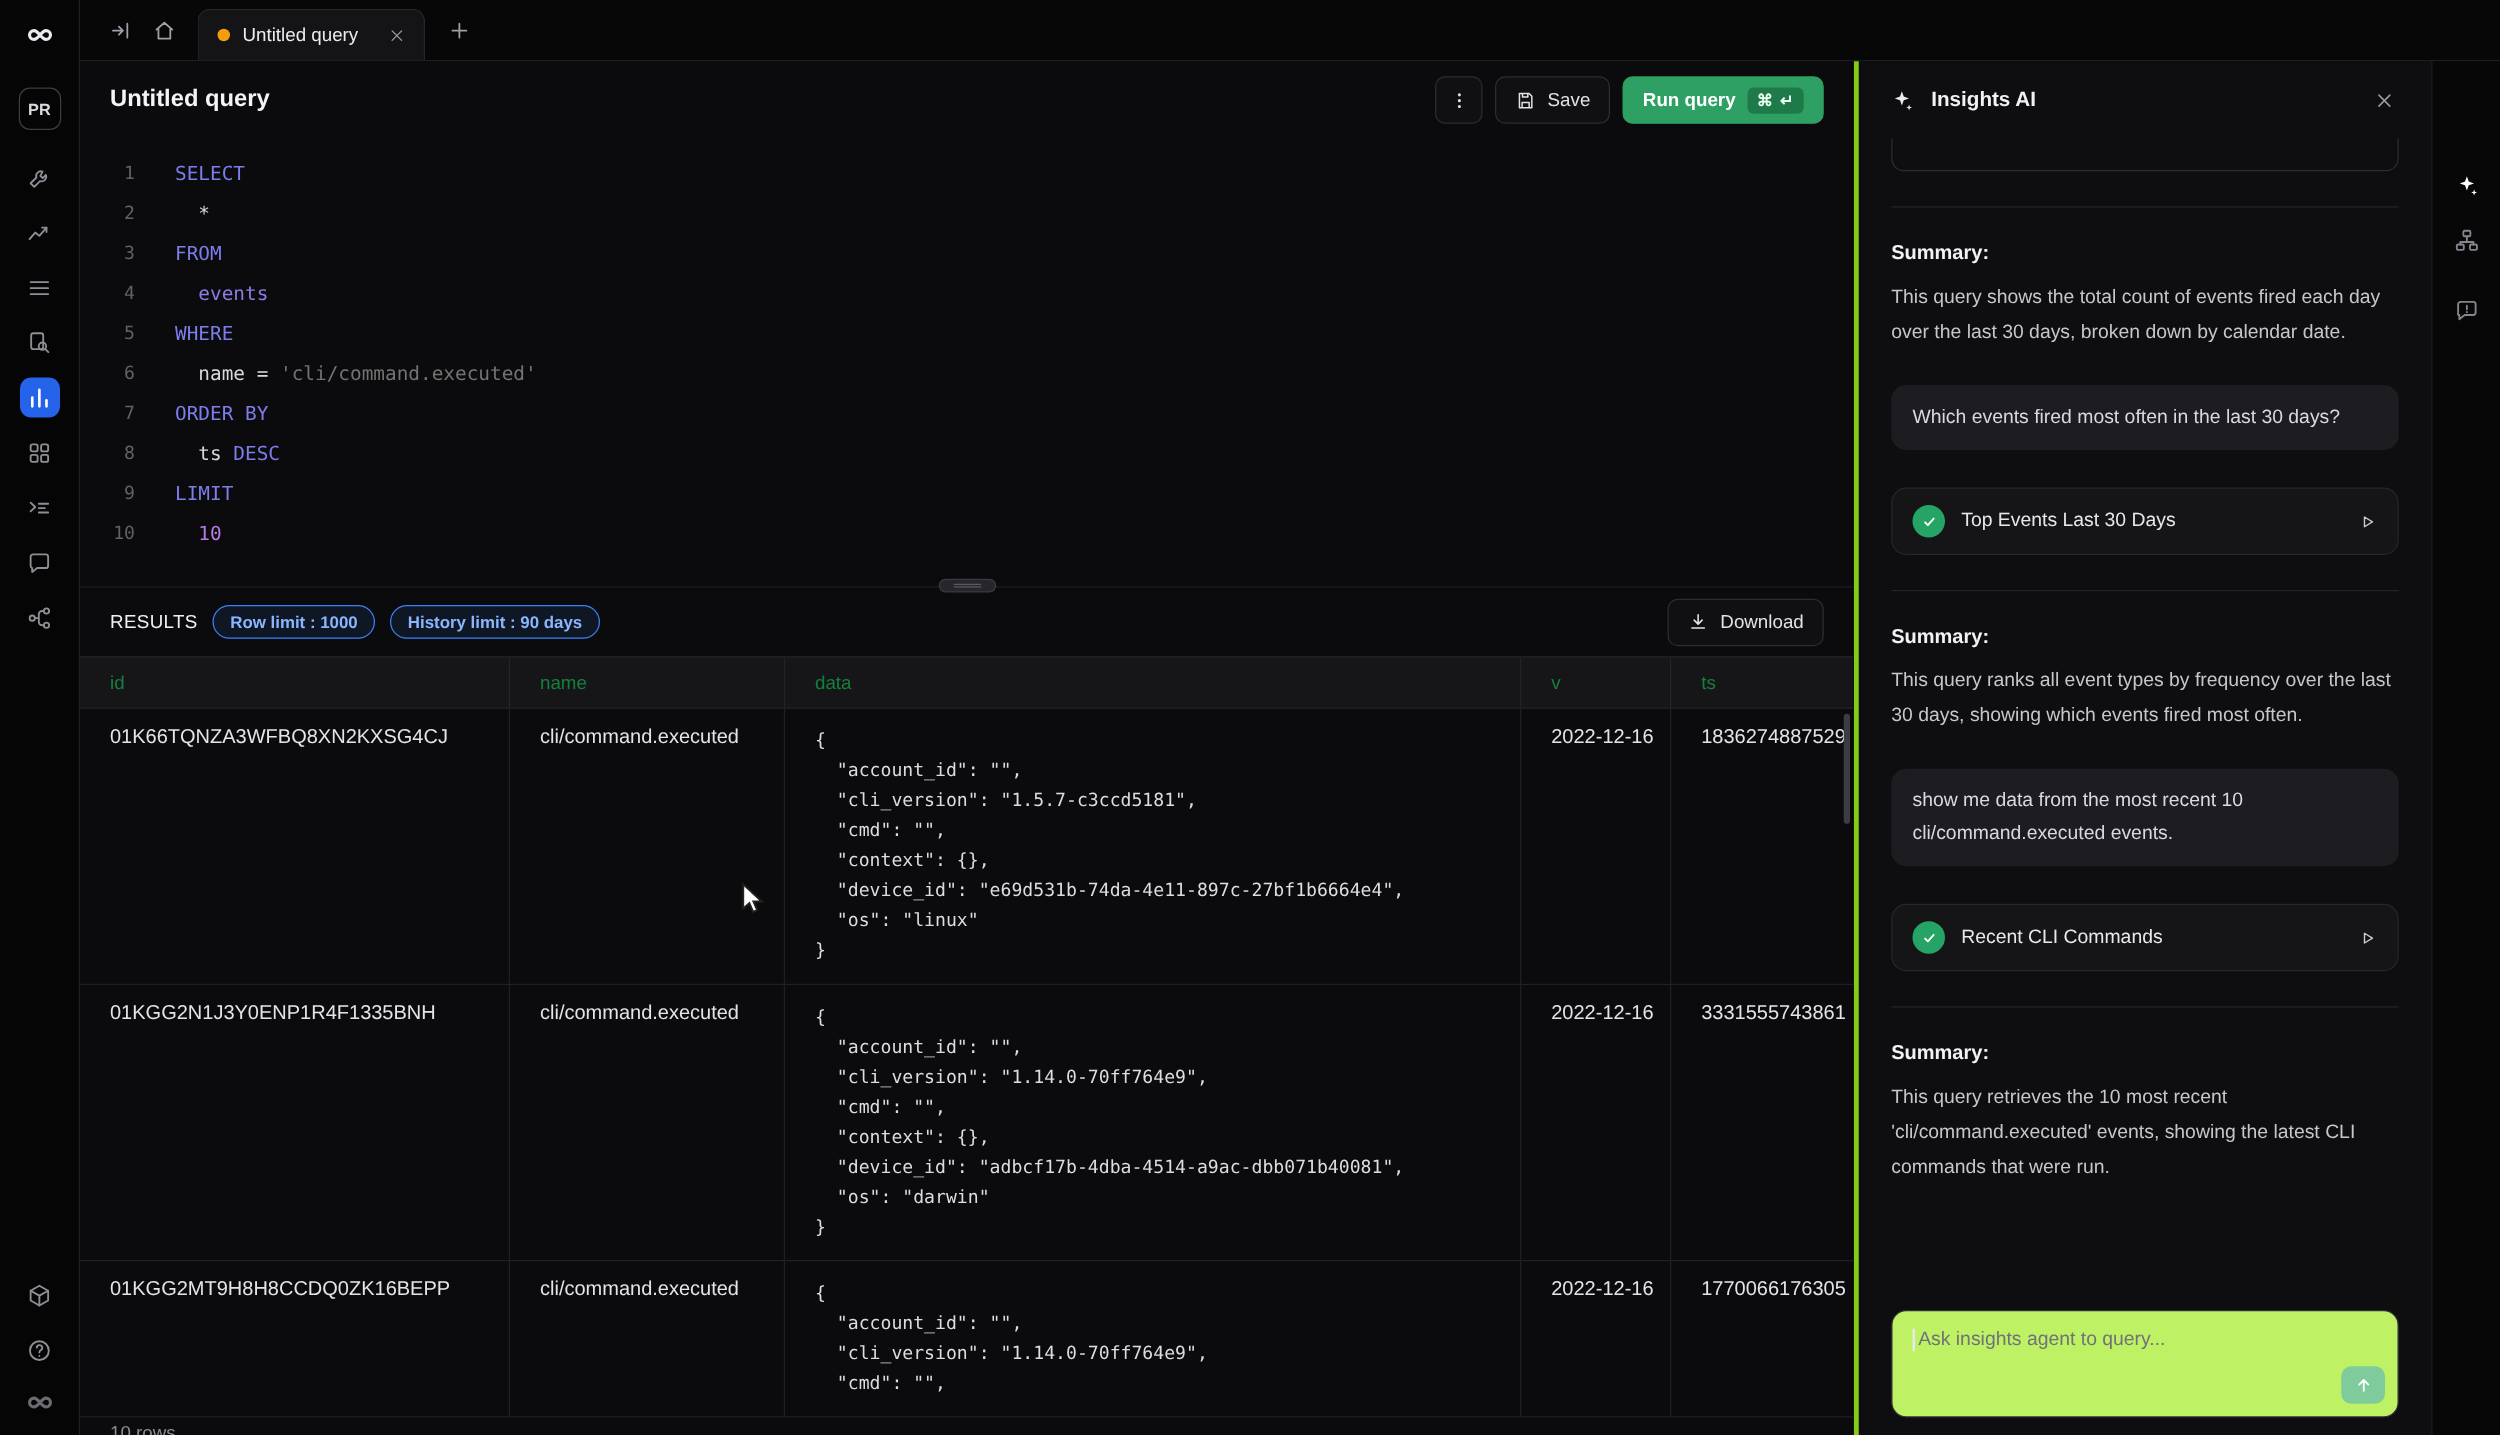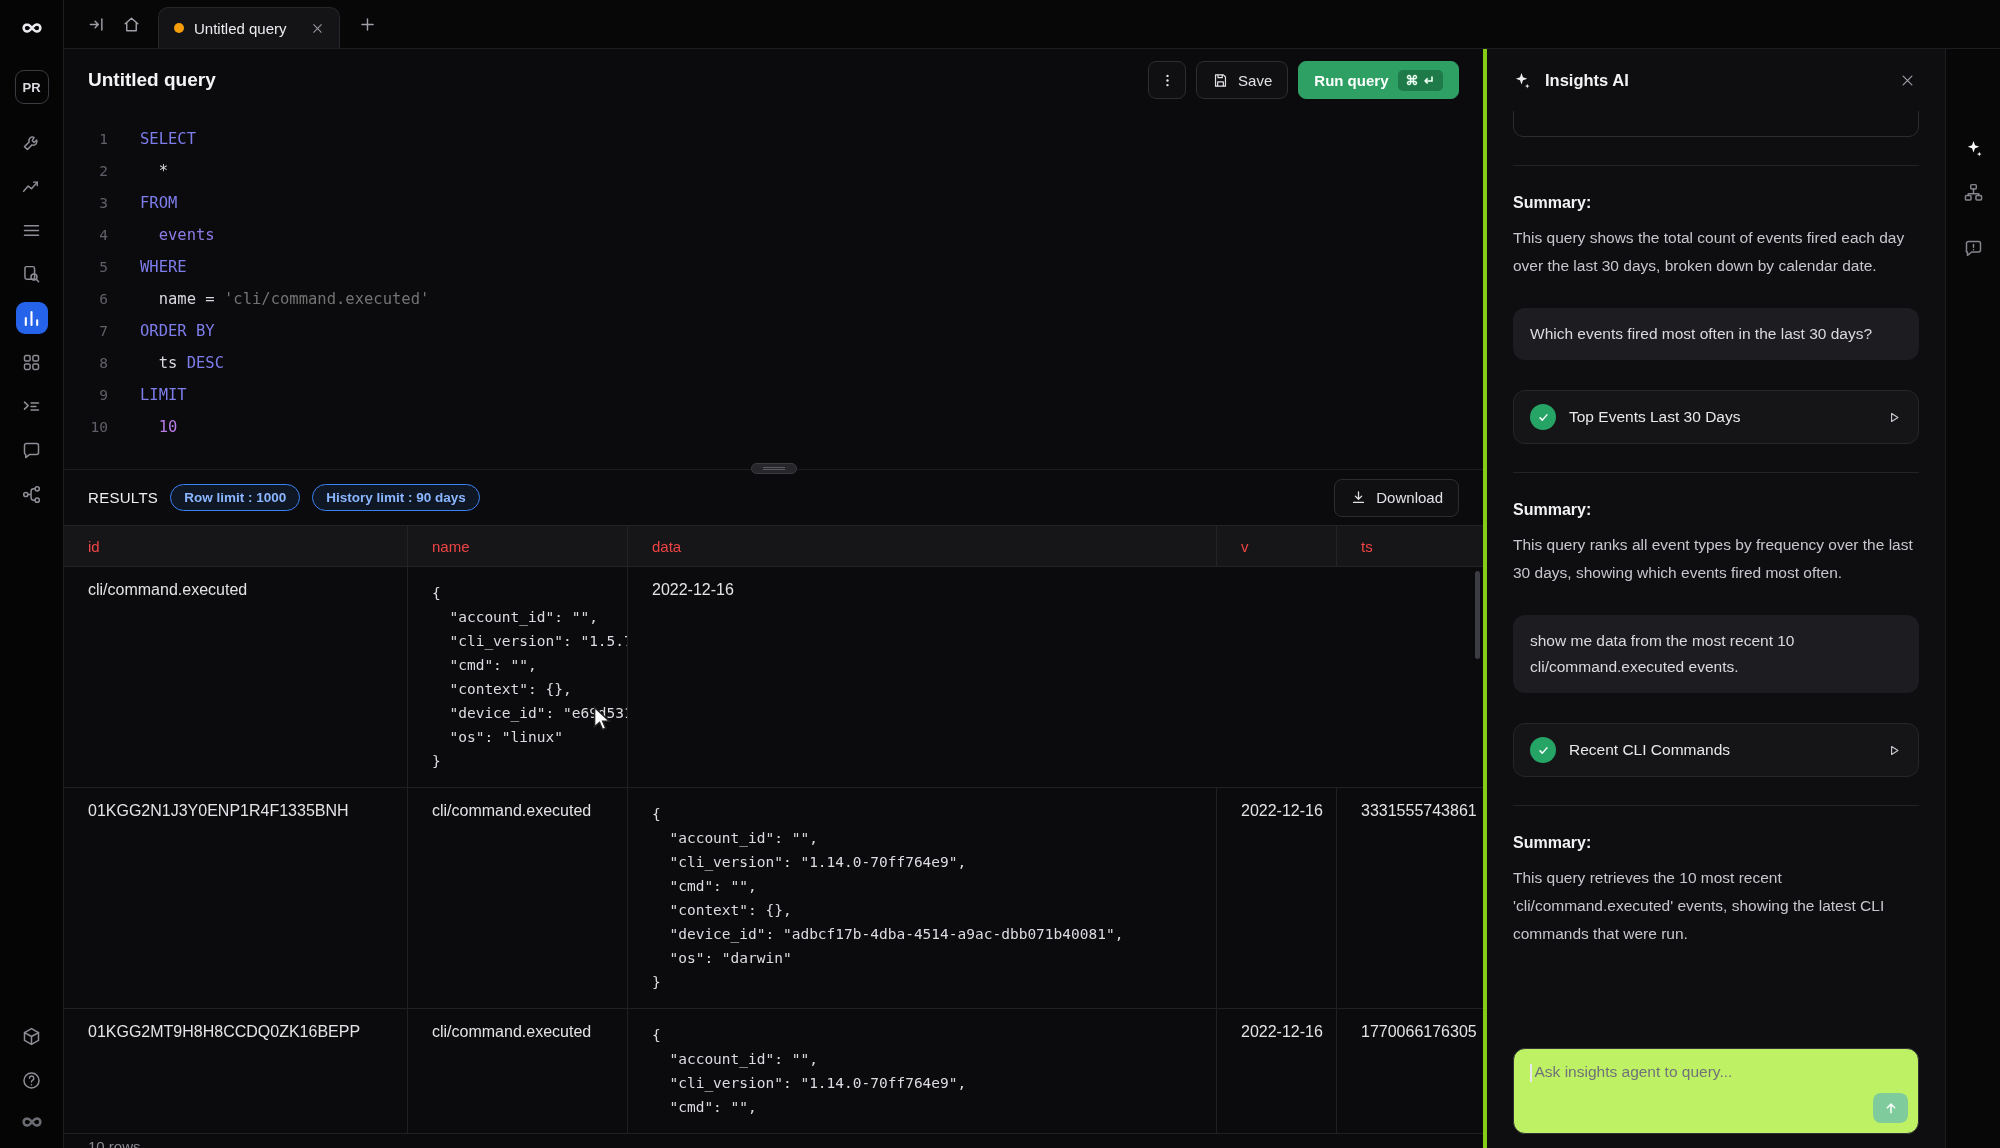--- a/index.html
+++ b/index.html
@@ -52,21 +52,21 @@
   .divider{position:relative;height:0;flex:none}
   .handle{position:absolute;left:50%;top:-6px;transform:translateX(-50%);width:46px;height:11px;background:#26262b;border:1px solid #3a3a41;border-radius:6px;cursor:row-resize;z-index:5}
   .handle::after{content:"";position:absolute;left:11px;right:11px;top:3px;height:1px;background:#5a5a63;box-shadow:0 2px 0 #5a5a63}
 
   .results-bar{height:56px;flex:none;display:flex;align-items:center;gap:12px;padding:0 24px;border-top:1px solid #1d1d21}
   .results-label{font-size:15px;font-weight:400;letter-spacing:.3px;color:#f0f0f3}
   .pill{height:27px;display:inline-flex;align-items:center;padding:0 13px;border-radius:14px;border:1px solid #3b82f6;color:#8ab6ff;background:rgba(59,130,246,.10);font-size:13.5px;font-weight:600;cursor:pointer}
   .dl{margin-left:auto}
 
   .thead{display:grid;grid-template-columns:344px 220px 589px 120px 146px;height:42px;flex:none;background:#161619;border-top:1px solid #232327;border-bottom:1px solid #232327}
-  .th{display:flex;align-items:center;padding:0 24px;font-size:15px;color:#ef4444;border-right:1px solid #232327;cursor:pointer}
+  .th{display:flex;align-items:center;padding:0 24px;font-size:15px;color:#15803d;border-right:1px solid #232327;cursor:pointer}
   .th:last-child{border-right:none}
   .tbody{height:581px;flex:none;overflow:hidden}
   .tr{display:grid;grid-template-columns:344px 220px 589px 120px 146px;border-bottom:1px solid #1f1f24;cursor:default}
   .td{padding:14px 24px;font-size:16px;color:#e4e4e8;border-right:1px solid #1f1f24;overflow:hidden;white-space:nowrap}
   .td:last-child{border-right:none}
   .td pre{font-family:"DejaVu Sans Mono",monospace;font-size:14.5px;line-height:24px;color:#dcdce2}
   .rowcount{position:absolute;left:24px;bottom:-7px;font-size:15px;color:#8a8a92;background:transparent}
   .vscroll{position:absolute;right:3px;top:522px;width:5px;height:88px;background:#3c3c44;border-radius:3px;cursor:pointer}
 
   
@@ -316,32 +316,34 @@
 
         <div class="thead" id="thead">
             <div class="th">id</div>
             <div class="th">name</div>
             <div class="th">data</div>
             <div class="th">v</div>
             <div class="th">ts</div>
           </div>
         <div class="tbody" id="tbody">
             <div class="tr">
+              <div class="td">01K66TQNZA3WFBQ8XN2KXSG4CJ</div>
               <div class="td">cli/command.executed</div>
               <div class="td">
                 <pre>{
   "account_id": "",
   "cli_version": "1.5.7-c3ccd5181",
   "cmd": "",
   "context": {},
   "device_id": "e69d531b-74da-4e11-897c-27bf1b6664e4",
   "os": "linux"
 }</pre>
               </div>
               <div class="td">2022-12-16</div>
+              <div class="td">1836274887529</div>
             </div>
             <div class="tr">
               <div class="td">01KGG2N1J3Y0ENP1R4F1335BNH</div>
               <div class="td">cli/command.executed</div>
               <div class="td">
                 <pre>{
   "account_id": "",
   "cli_version": "1.14.0-70ff764e9",
   "cmd": "",
   "context": {},

